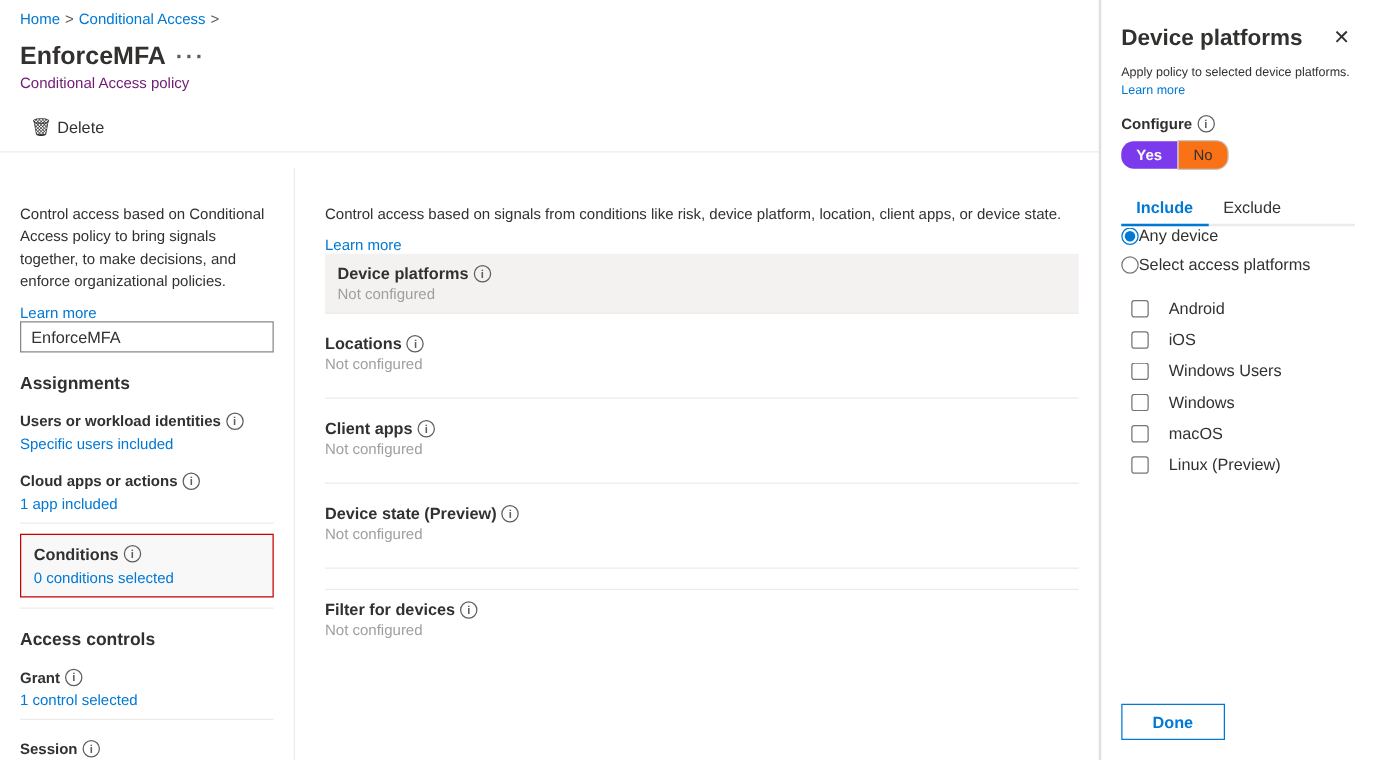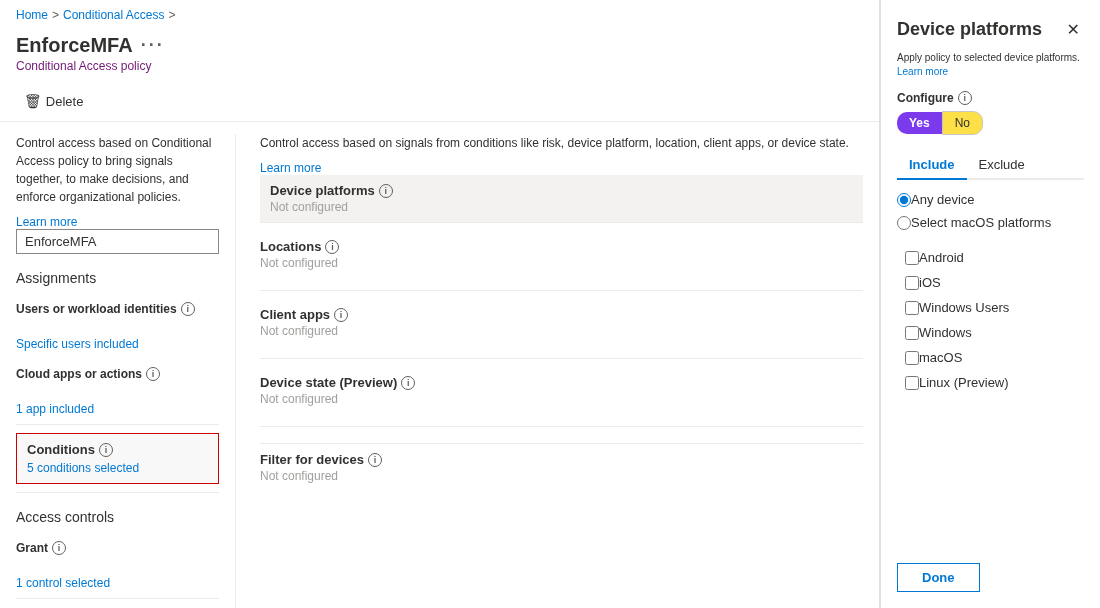--- a/index.html
+++ b/index.html
@@ -23,37 +23,37 @@
     
     .toolbar { padding: 8px 16px; display: flex; align-items: center; gap: 8px; border-bottom: 1px solid #edebe9; }
     .toolbar-btn { display: flex; align-items: center; gap: 4px; background: none; border: none; color: #323130; font-size: 13px; cursor: pointer; padding: 4px 8px; }
     .trash-icon { color: #323130; font-size: 14px; }
 
     
     .two-col { display: flex; gap: 0; padding: 12px 16px; flex: 1; }
     .col-left { width: 220px; min-width: 220px; padding-right: 16px; border-right: 1px solid #edebe9; }
     .col-right { flex: 1; padding-left: 24px; }
 
-    .desc-text { font-size: 12px; color: #323130; line-height: 1.5; margin-bottom: 8px; }
+    .desc-text { font-size: 12px; color: #323130; line-height: 1.5; margin-bottom: 8px; margin-top: 28px; }
     .learn-more { color: #0078d4; text-decoration: none; font-size: 12px; cursor: pointer; }
 
     
     .form-label { font-size: 12px; font-weight: 600; margin-top: 16px; margin-bottom: 4px; display: flex; align-items: center; gap: 4px; }
     .required { color: #a4262c; }
     .info-icon { display: inline-flex; align-items: center; justify-content: center; width: 14px; height: 14px; border: 1px solid #605e5c; border-radius: 50%; font-size: 9px; color: #605e5c; cursor: pointer; }
 
     .form-input { width: 100%; border: 1px solid #8a8886; padding: 4px 8px; font-size: 13px; color: #323130; outline: none; }
 
-    .section-title { font-size: 14px; font-weight: 400; margin-top: 16px; margin-bottom: 8px; }
-
-    .link-blue { color: #0078d4; text-decoration: none; font-size: 12px; cursor: pointer; display: block; margin-top: 21px; }
+    .section-title { font-size: 14px; font-weight: 700; margin-top: 16px; margin-bottom: 8px; }
+
+    .link-blue { color: #0078d4; text-decoration: none; font-size: 12px; cursor: pointer; display: block; margin-top: 4px; }
 
     
     .conditions-box { border: 1.5px solid #c00; background: #f8f8f8; padding: 8px 10px; margin-top: 4px; cursor: pointer; }
-    .conditions-title { font-size: 13px; font-weight: 600; display: flex; align-items: center; gap: 4px; }
+    .conditions-title { font-size: 13px; font-weight: 600; display: flex; align-items: flex-start; gap: 4px; }
     .conditions-value { color: #0078d4; font-size: 12px; margin-top: 4px; }
 
     
     .right-item { margin-bottom: 16px; padding-bottom: 20px; border-bottom: 1px solid #edebe9; }
     .right-item:last-child { border-bottom: none; }
     .right-item-title { font-size: 13px; font-weight: 600; margin-bottom: 2px; display: flex; align-items: center; gap: 4px; }
     .right-item-value { color: #a19f9d; font-size: 12px; }
     .highlighted-bg { background: #f3f2f1; padding: 8px 10px; }
 
     
@@ -63,35 +63,35 @@
     .close-btn { background: none; border: none; font-size: 16px; cursor: pointer; color: #323130; padding: 4px; }
 
     .panel-desc { font-size: 10px; color: #323130; line-height: 1.4; margin-bottom: 12px; }
     .panel-desc a { color: #0078d4; text-decoration: none; }
 
     .configure-label { font-size: 12px; font-weight: 600; margin-bottom: 6px; display: flex; align-items: center; gap: 4px; }
 
     
     .toggle-switch { display: flex; align-items: center; gap: 0; margin-bottom: 16px; }
     .toggle-yes { background: #7c3aed; color: #fff; border: none; padding: 4px 12px; font-size: 12px; border-radius: 10px 0 0 10px; cursor: pointer; font-weight: 600; }
-    .toggle-no { background: #fde047; color: #323130; border: 1px solid #c8c6c4; padding: 4px 12px; font-size: 12px; border-radius: 0 10px 10px 0; cursor: pointer; }
-
-    
-    .tab-row { display: flex; border-bottom: 2px solid #edebe9; margin-bottom: 12px; }
+    .toggle-no { background: #f97316; color: #323130; border: 1px solid #c8c6c4; padding: 4px 12px; font-size: 12px; border-radius: 0 10px 10px 0; cursor: pointer; }
+
+    
+    .tab-row { display: flex; border-bottom: 2px solid #edebe9; }
     .tab { padding: 6px 12px; font-size: 13px; cursor: pointer; background: none; border: none; color: #323130; border-bottom: 2px solid transparent; margin-bottom: -2px; }
     .tab.active { border-bottom: 2px solid #0078d4; color: #0078d4; font-weight: 600; }
 
     
     .radio-group { margin-bottom: 12px; }
     .radio-item { display: flex; align-items: center; gap: 0; margin-bottom: 8px; font-size: 13px; }
     .radio-item input[type="radio"] { accent-color: #0078d4; width: 14px; height: 14px; }
 
     
     .checkbox-group { margin-left: 8px; }
-    .checkbox-item { display: flex; align-items: center; gap: 0; margin-bottom: 10px; font-size: 13px; }
+    .checkbox-item { display: flex; align-items: center; gap: 16px; margin-bottom: 10px; font-size: 13px; }
     .checkbox-item input[type="checkbox"] { width: 14px; height: 14px; accent-color: #0078d4; }
 
     
     .panel-footer { margin-top: auto; display: flex; justify-content: flex-start; padding-top: 12px; }
     .done-btn { background: #fff; color: #0078d4; border: 1.5px solid #0078d4; padding: 6px 24px; font-size: 13px; cursor: pointer; font-weight: 600; }
 
     .divider { border: none; border-top: 1px solid #edebe9; margin: 8px 0; }
   </style>
 </head>
 <body>
@@ -143,21 +143,21 @@
       <a class="link-blue">1 app included</a>
 
       <hr class="divider">
 
       
       <div class="conditions-box">
         <div class="conditions-title">
           <span>Conditions</span>
           <span class="info-icon">i</span>
         </div>
-        <div class="conditions-value">5 conditions selected</div>
+        <div class="conditions-value">0 conditions selected</div>
       </div>
 
       <hr class="divider">
 
       <div class="section-title">Access controls</div>
 
       <div class="form-label">
         <span>Grant</span>
         <span class="info-icon">i</span>
       </div>
@@ -252,21 +252,21 @@
     <button class="tab">Exclude</button>
   </div>
 
   <div class="radio-group">
     <label class="radio-item">
       <input type="radio" name="device" checked="" style="">
       <span>Any device</span>
     </label>
     <label class="radio-item">
       <input type="radio" name="device" style="">
-      <span>Select macOS platforms</span>
+      <span>Select access platforms</span>
     </label>
   </div>
 
   <div class="checkbox-group">
     <label class="checkbox-item">
       <input type="checkbox" style="">
       <span>Android</span>
     </label>
     <label class="checkbox-item">
       <input type="checkbox" style="">

